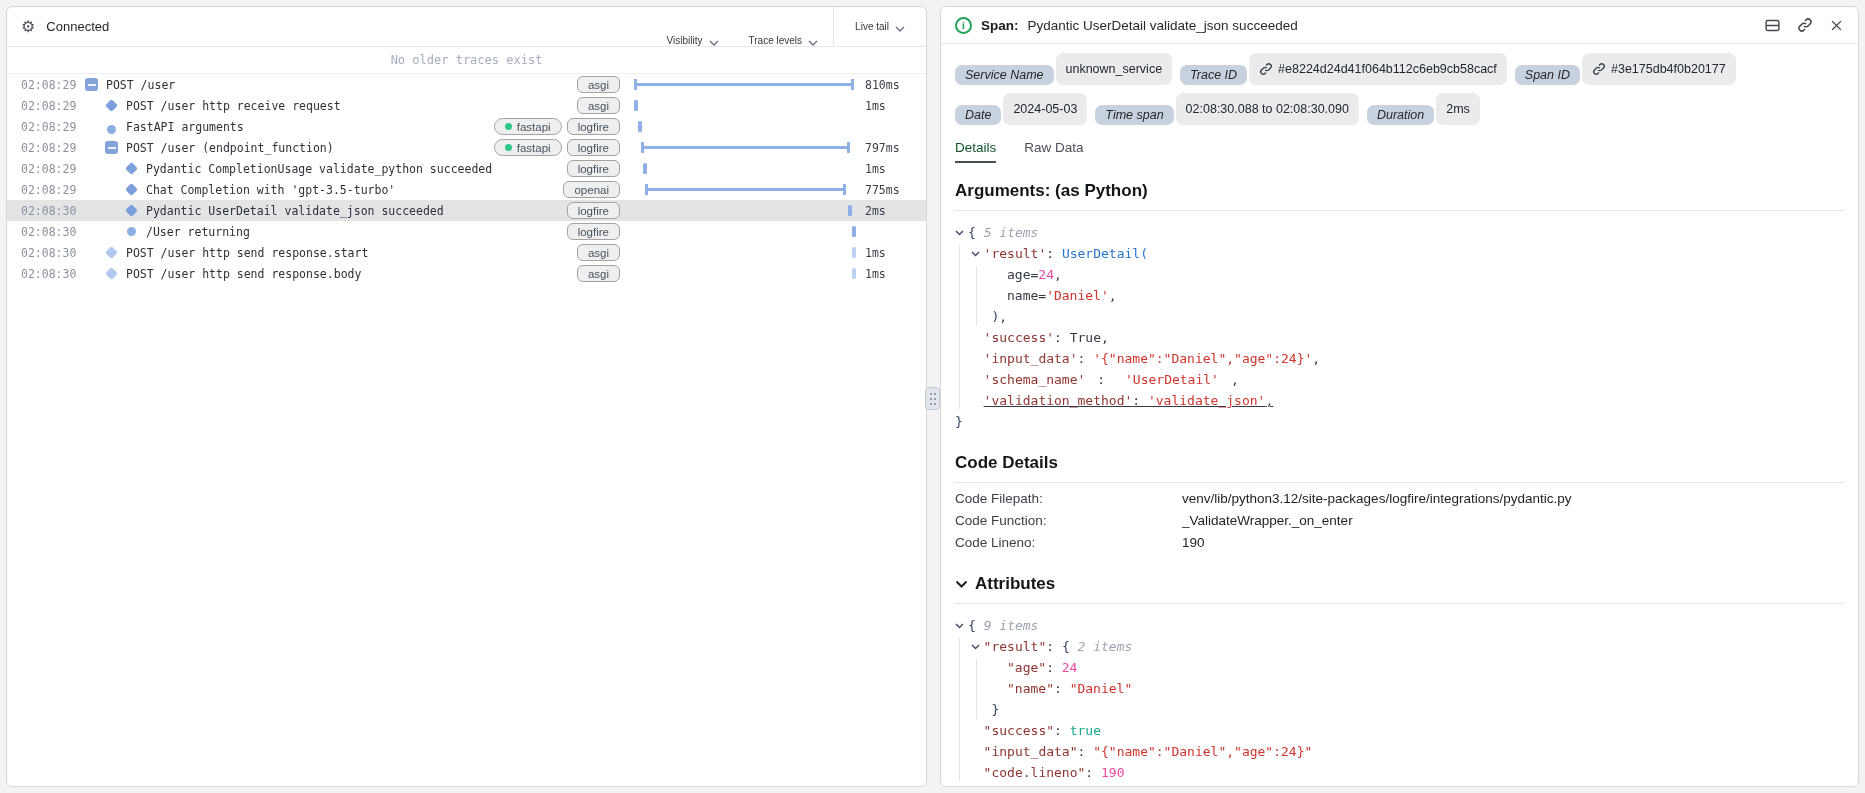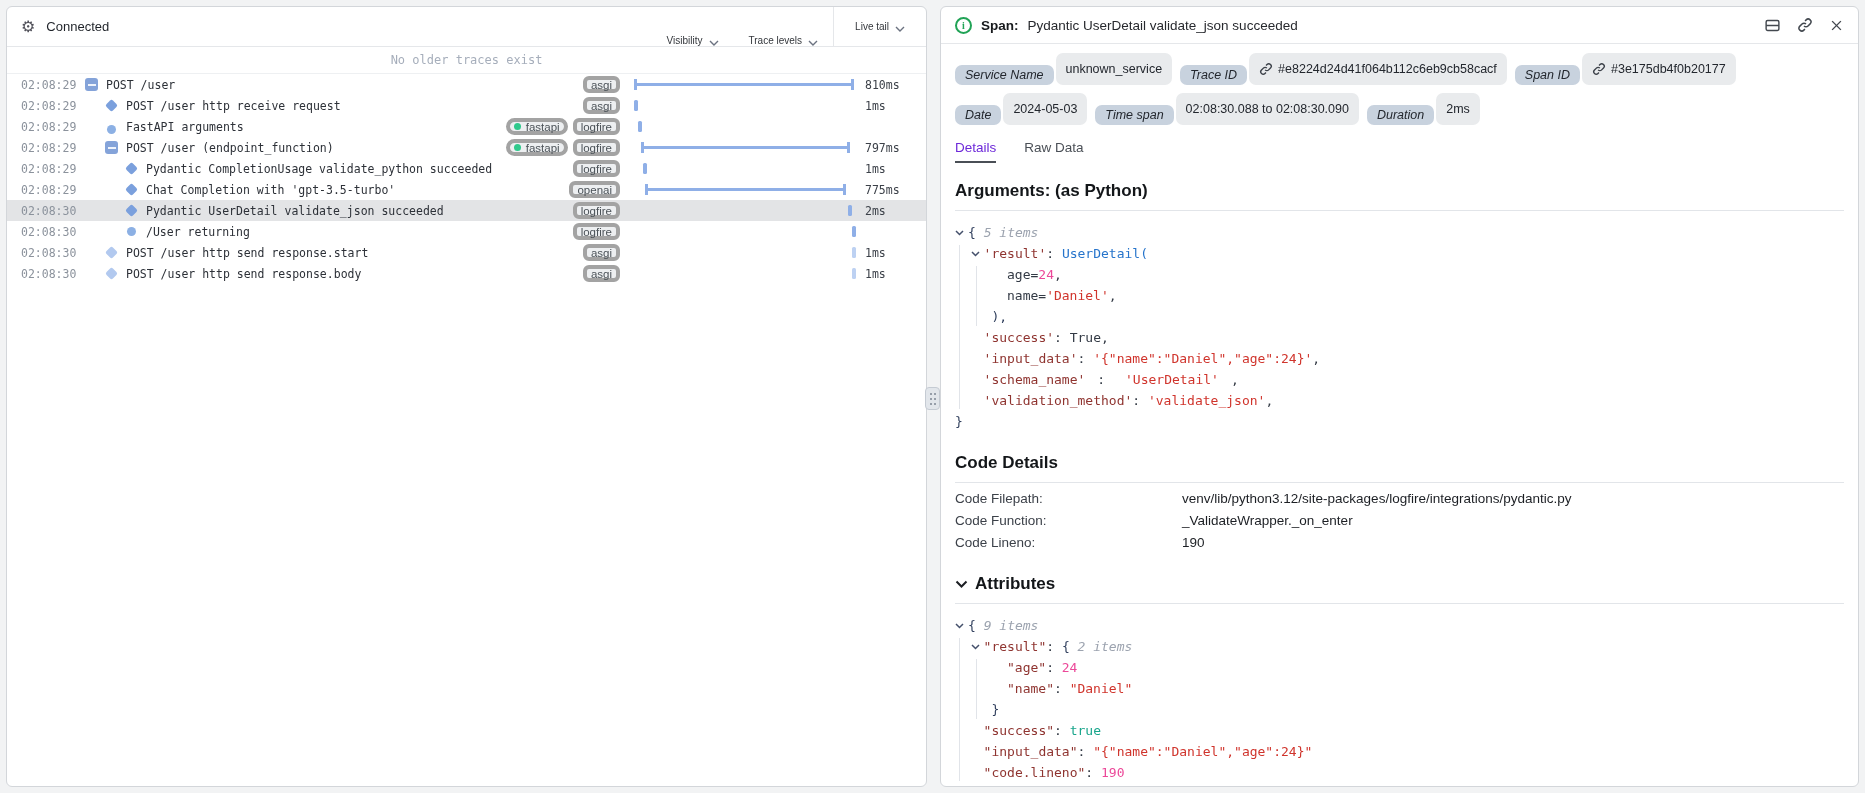--- a/index.html
+++ b/index.html
@@ -37,23 +37,23 @@
                font-family:"DejaVu Sans Mono", monospace; font-size:11.5px; color:#2d3138; cursor:pointer; }
   .trace-row.selected { background:#e3e4e6; }
   .t-time { width:64px; flex:none; color:#8b929c; }
   .t-tree { display:flex; align-items:center; gap:8px; min-width:0; white-space:nowrap; }
   .icon-collapse { width:13px; height:13px; flex:none; border-radius:3px; background:#84a3d9; position:relative; }
   .icon-collapse::after { content:""; position:absolute; left:2.5px; right:2.5px; top:5.5px; height:2px; background:#eef3fb; }
   .icon-diamond { width:9px; height:9px; flex:none; background:#7ba0dd; transform:rotate(45deg); border-radius:2px; margin:0 2px; }
   .icon-diamond.light { background:#b2c9ef; }
   .icon-circle { width:9px; height:9px; flex:none; border-radius:50%; background:#8cb0e4; margin:0 2px; }
   .t-tags { margin-left:auto; display:flex; gap:5px; padding-right:12px; flex:none; }
-  .tag { height:17px; display:flex; align-items:center; gap:5px; padding:0 4px;
+  .tag { height:17px; display:flex; align-items:center; gap:5px; padding:0 10px;
          font-family:"Liberation Sans", sans-serif; font-size:11.5px; color:#4b5258;
-         background:#edeff1; border:4px solid #a3a3a3; border-radius:6px; }
+         background:#edeff1; border:1px solid #a3a3a3; border-radius:6px; }
   .tag.pill { border-radius:999px; }
   .tag-dot { width:7px; height:7px; border-radius:50%; background:#2fc98c; }
   .t-bar { width:224px; height:21px; flex:none; position:relative; }
   .bar-span { position:absolute; top:9px; height:3px; background:#8fafe7; }
   .bar-span::before, .bar-span::after { content:""; position:absolute; top:-4px; width:3px; height:11px; background:#8fafe7; }
   .bar-span::before { left:0; } .bar-span::after { right:0; }
   .bar-tick { position:absolute; top:5px; width:4px; height:11px; border-radius:1.5px; background:#8fafe7; }
   .bar-tick.light { background:#bdd1f2; }
   .t-dur { width:60px; flex:none; padding-left:9px; font-size:11.5px; color:#3c4149; }
 
@@ -77,21 +77,21 @@
   .rp-body { flex:1; padding:9px 14px 0 14px; overflow:hidden; }
 
   .badges { display:flex; flex-wrap:wrap; gap:8px 8px; max-width:800px; }
   .badge { display:flex; gap:2px; font-size:12.5px; }
   .badge-label { background:#c8d2de; color:#23272e; font-style:italic; padding:3px 10px; border-radius:7px; white-space:nowrap;margin-top:12px; }
   .badge-value { background:#e9ebed; color:#23272e; padding:3px 10px; border-radius:7px; display:flex; align-items:center; gap:5px; white-space:nowrap; }
   .badge-value svg { flex:none; }
 
   .tabs { display:flex; gap:28px; margin-top:15px; font-size:13.5px; color:#4a4f56; }
   .tab { padding-bottom:6px; cursor:pointer; border-bottom:2px solid transparent; }
-  .tab.active { color:#6d28d9; border-bottom-color:#4a4f56; }
+  .tab.active { color:#14532d; border-bottom-color:#4a4f56; }
 
   .section-heading { display:flex; align-items:center; gap:7px; font-size:17px; font-weight:bold; color:#131619;
                      margin-top:21px; padding-bottom:9px; border-bottom:1px solid #e2e5e9; }
   .section-heading.first { margin-top:18px; }
 
   .code-block { position:relative; margin-top:11px; font-family:"DejaVu Sans Mono", monospace; font-size:13px; color:#333a45; }
   .code-line { height:21px; line-height:21px; white-space:pre; display:flex; align-items:center; }
   .code-chev { width:13px; flex:none; display:inline-flex; align-items:center; cursor:pointer; }
   .c-p  { color:#333a45; }
   .c-br { color:#2f3e5c; }
@@ -402,21 +402,21 @@
               </svg></span><span class="c-br">{</span><span class="c-i"> 5 items</span></div>
           <div class="code-line" style="padding-left: 15.6px;"><span class="code-chev"><svg width="9" height="6" viewBox="0 0 9 6">
                 <path d="M1 1l3.5 3.5L8 1" stroke="#44506b" stroke-width="1.5" fill="none"></path>
               </svg></span><span class="c-k">'result'</span><span class="c-p">: </span><span class="c-b">UserDetail(</span></div>
           <div class="code-line" style="padding-left: 52px;"><span class="c-p">age=</span><span class="c-n">24</span><span class="c-p">,</span></div>
           <div class="code-line" style="padding-left: 52px;"><span class="c-p">name=</span><span class="c-s">'Daniel'</span><span class="c-p">,</span></div>
           <div class="code-line" style="padding-left: 36.4px;"><span class="c-br">),</span></div>
           <div class="code-line" style="padding-left: 28.6px;"><span class="c-k">'success'</span><span class="c-p">: </span><span class="c-bp">True</span><span class="c-p">,</span></div>
           <div class="code-line" style="padding-left: 28.6px;"><span class="c-k">'input_data'</span><span class="c-p">: </span><span class="c-s">'{"name":"Daniel","age":24}'</span><span class="c-p">,</span></div>
           <div class="code-line" style="padding-left: 28.6px; gap: 12px;"><span class="c-k">'schema_name'</span><span class="c-p">: </span><span class="c-s">'UserDetail'</span><span class="c-p">,</span></div>
-          <div class="code-line" style="padding-left: 28.6px;"><span class="c-k">'validation_method'</span><span class="c-p">: </span><span class="c-s">'validate_json'</span><span class="c-p">,</span></div>
+          <div class="code-line" style="padding-left: 28.6px; text-decoration: underline;"><span class="c-k">'validation_method'</span><span class="c-p">: </span><span class="c-s">'validate_json'</span><span class="c-p">,</span></div>
           <div class="code-line" style="padding-left: 0px;"><span class="c-br">}</span></div>
           <div class="guide" style="left: 4px; top: 23px; height: 164px;"></div>
           <div class="guide" style="left: 21px; top: 44px; height: 60px;"></div>
         </div>
 
       <div class="section-heading">
         <span>Code Details</span>
       </div>
       <div class="kv-rows" id="code-details">
           <div class="kv-row">

